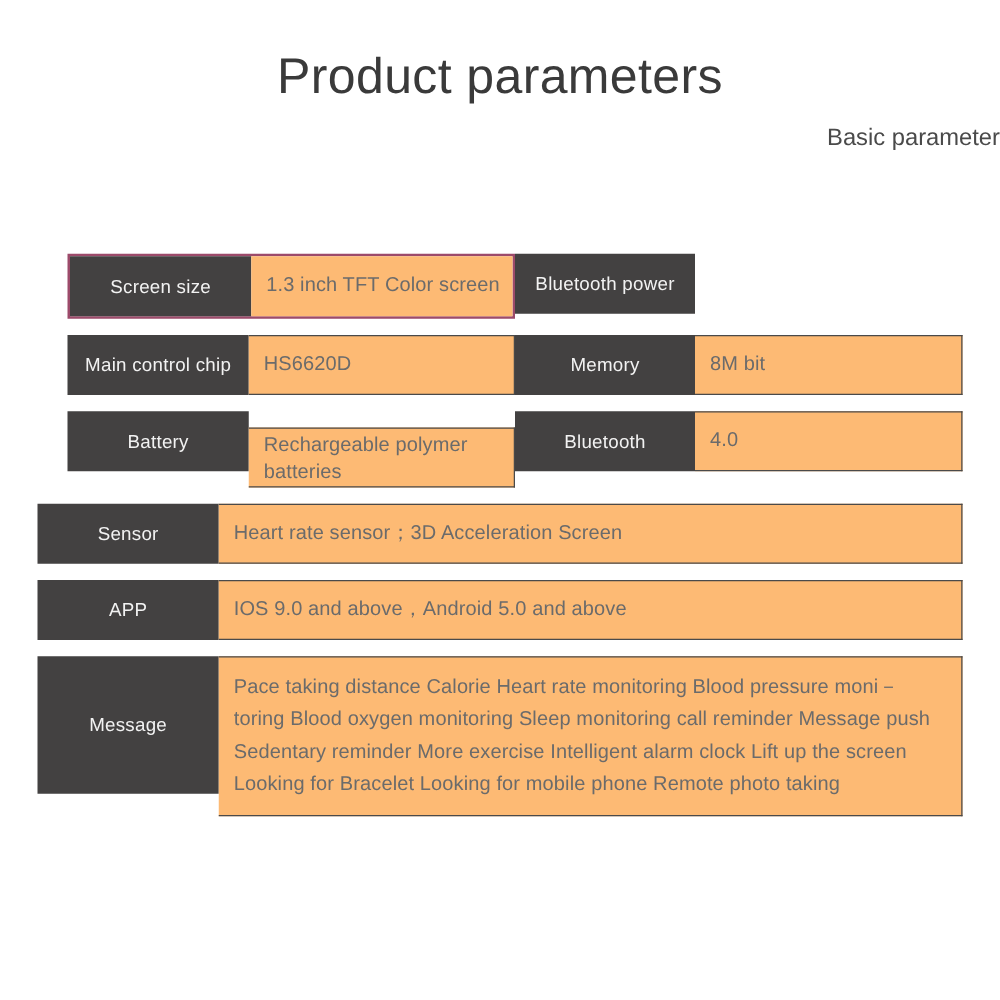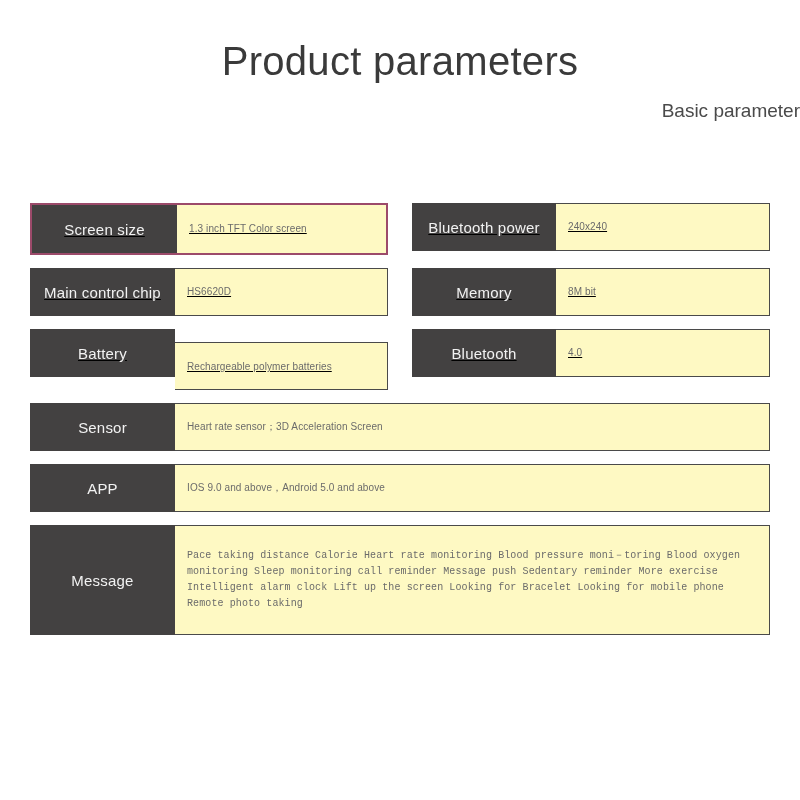--- a/index.html
+++ b/index.html
@@ -53,23 +53,22 @@
 
   .spec-row {
     display: flex;
     align-items: stretch;
     margin-bottom: 13px;
   }
 
   
   .split-row {
     display: flex;
-    justify-content: space-between;
+    justify-content: flex-end;
     margin-bottom: 13px;
-    text-decoration: underline;
   }
   .split-row .spec-row {
     margin-bottom: 0;
   }
 
   .half {
     width: 358px;
   }
   .full {
     width: 740px;
@@ -83,25 +82,25 @@
     align-items: center;
     justify-content: center;
     text-align: center;
     padding: 0 6px;
     box-sizing: border-box;
     flex: 0 0 auto;
     letter-spacing: 0.2px;
   }
 
   .value {
-    background: #fef9c3;
+    background: #fdba74;
     border: 1px solid #4a4a4a;
     border-left: none;
     color: #6b6b6b;
-    font-size: 10px;
+    font-size: 16px;
     display: flex;
     align-items: center;
     padding: 0 0 0 12px;
     box-sizing: border-box;
     flex: 1 1 auto;
     letter-spacing: 0.1px;
     line-height: 1.42;
   }
 
   
@@ -144,25 +143,24 @@
     line-height: 1.32;
     padding-top: 2px;
     margin-top: 13px;
   }
 
   
   .h-fn .label {
     height: 110px;
   }
   .h-fn .value {
-    height: 110px;
+    height: 128px;
     align-items: center;
     line-height: 1.62;
     padding-right: 10px;
-    font-family: Liberation Mono, monospace;
   }
 
   .fn-text {
     display: block;
   }
 </style>
 </head>
 <body>
 
 <div class="page">
@@ -172,21 +170,20 @@
 
   <div class="spec-table">
 
     <div class="split-row">
       <div class="spec-row half h-std highlight">
         <div class="label">Screen size</div>
         <div class="value">1.3  inch TFT Color screen</div>
       </div>
       <div class="spec-row half h-std right">
         <div class="label">Bluetooth power</div>
-        <div class="value">240x240</div>
       </div>
     </div>
 
     <div class="split-row">
       <div class="spec-row half h-std">
         <div class="label">Main control chip</div>
         <div class="value">HS6620D</div>
       </div>
       <div class="spec-row half h-std right">
         <div class="label">Memory</div>

